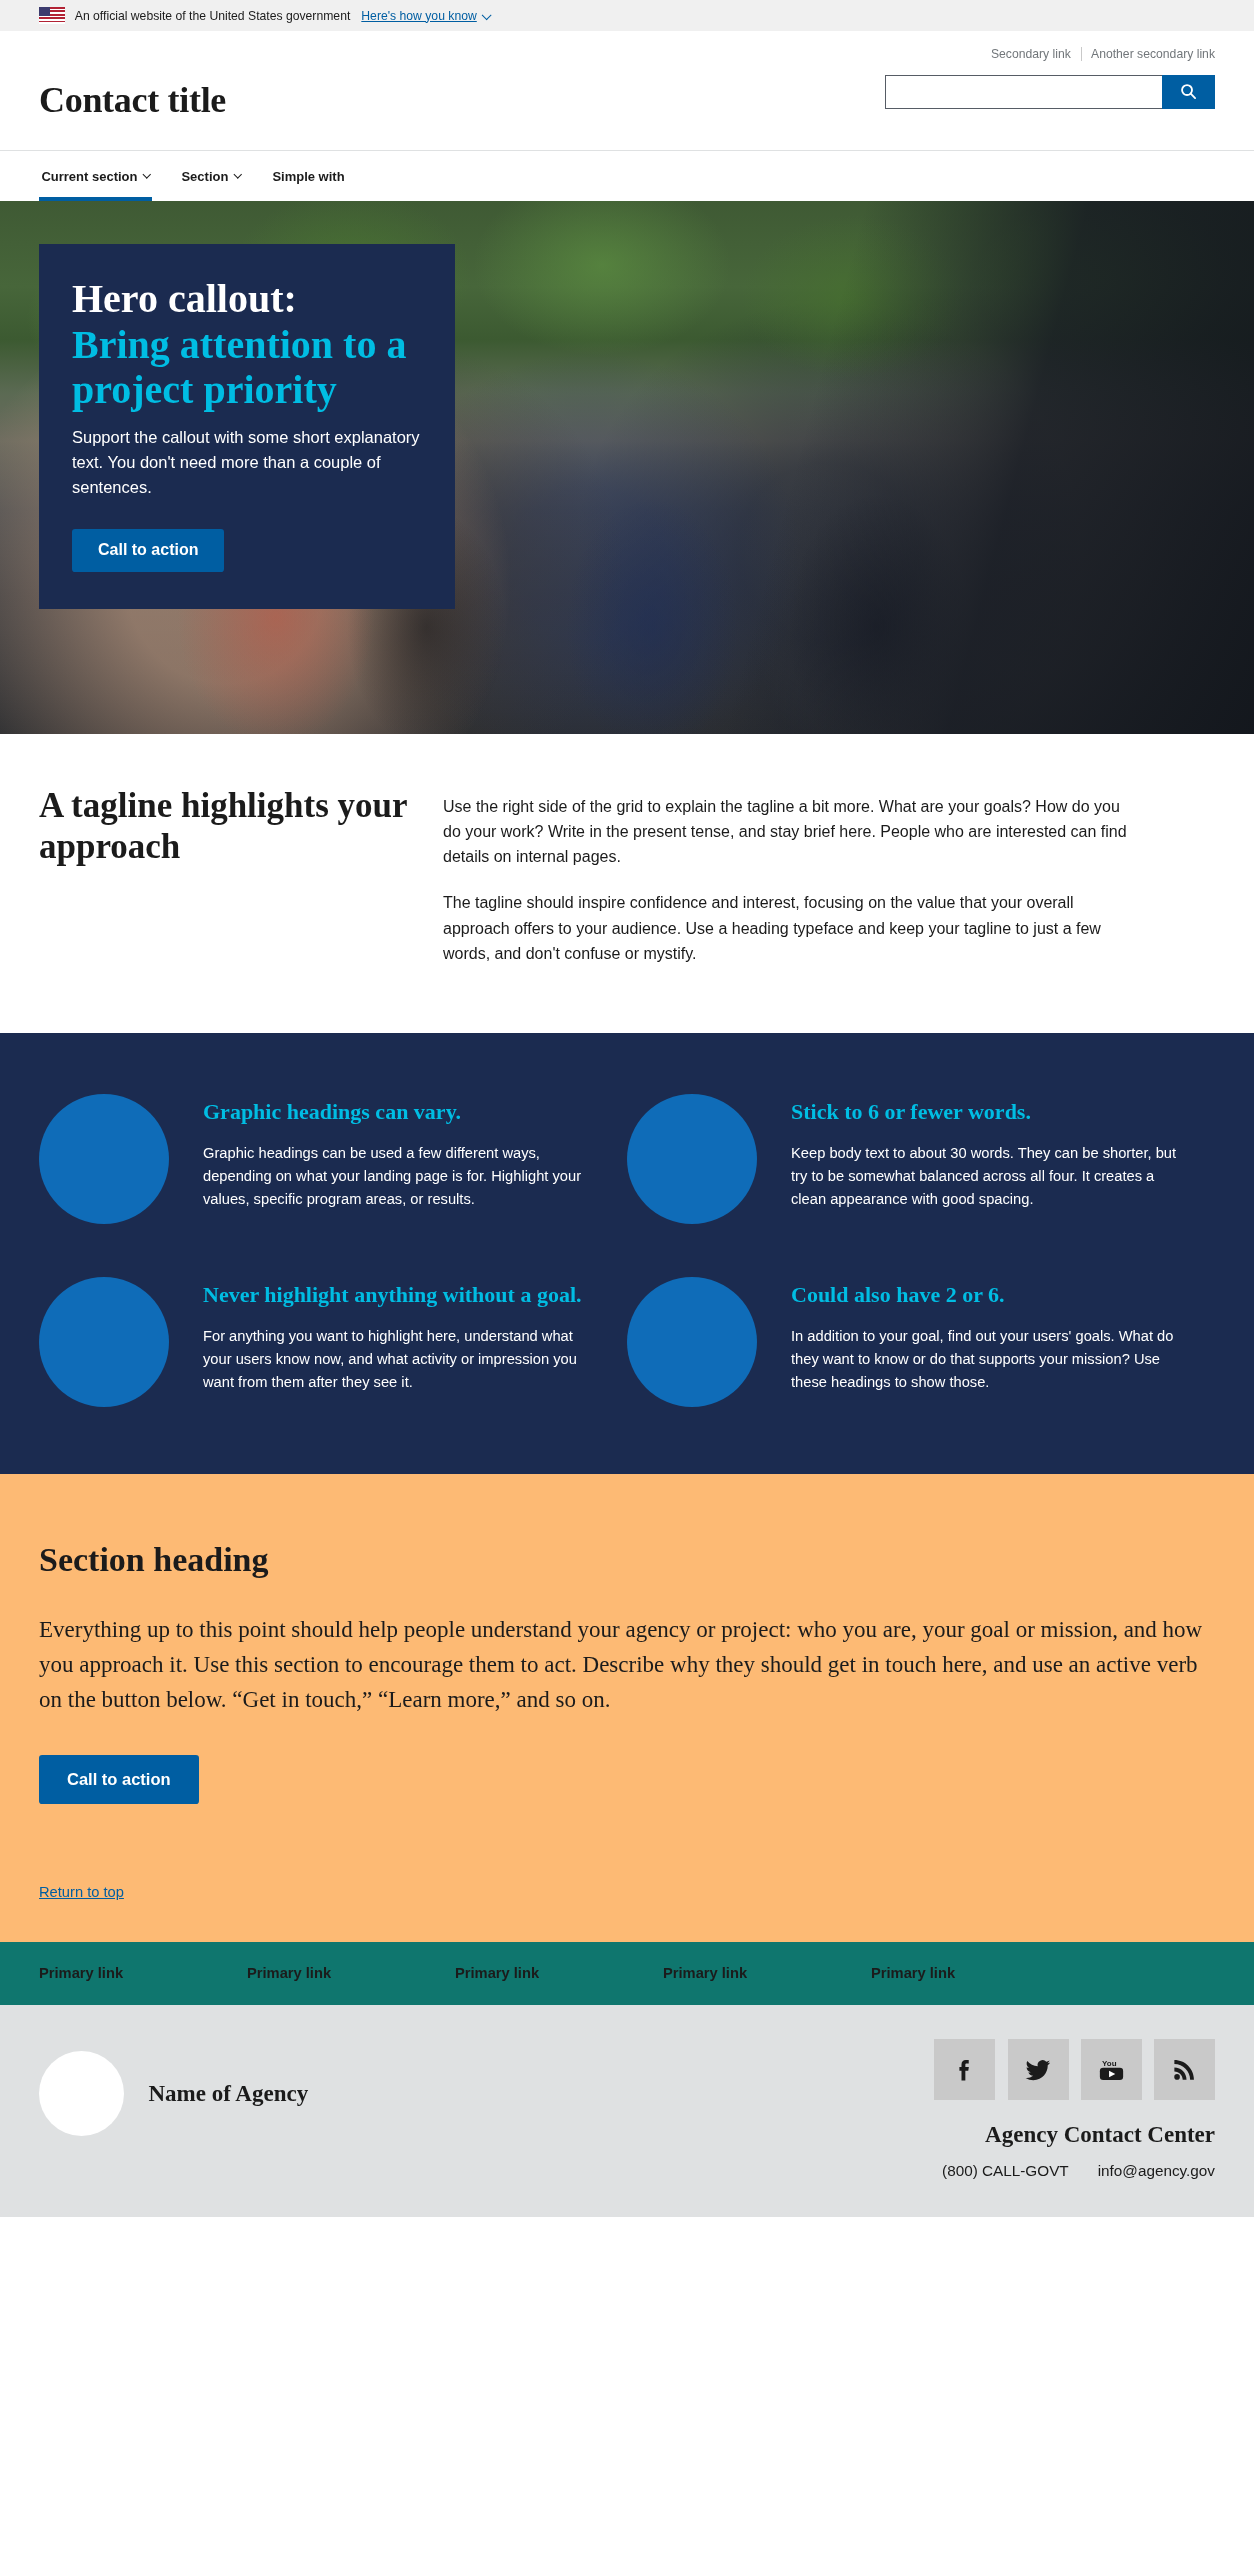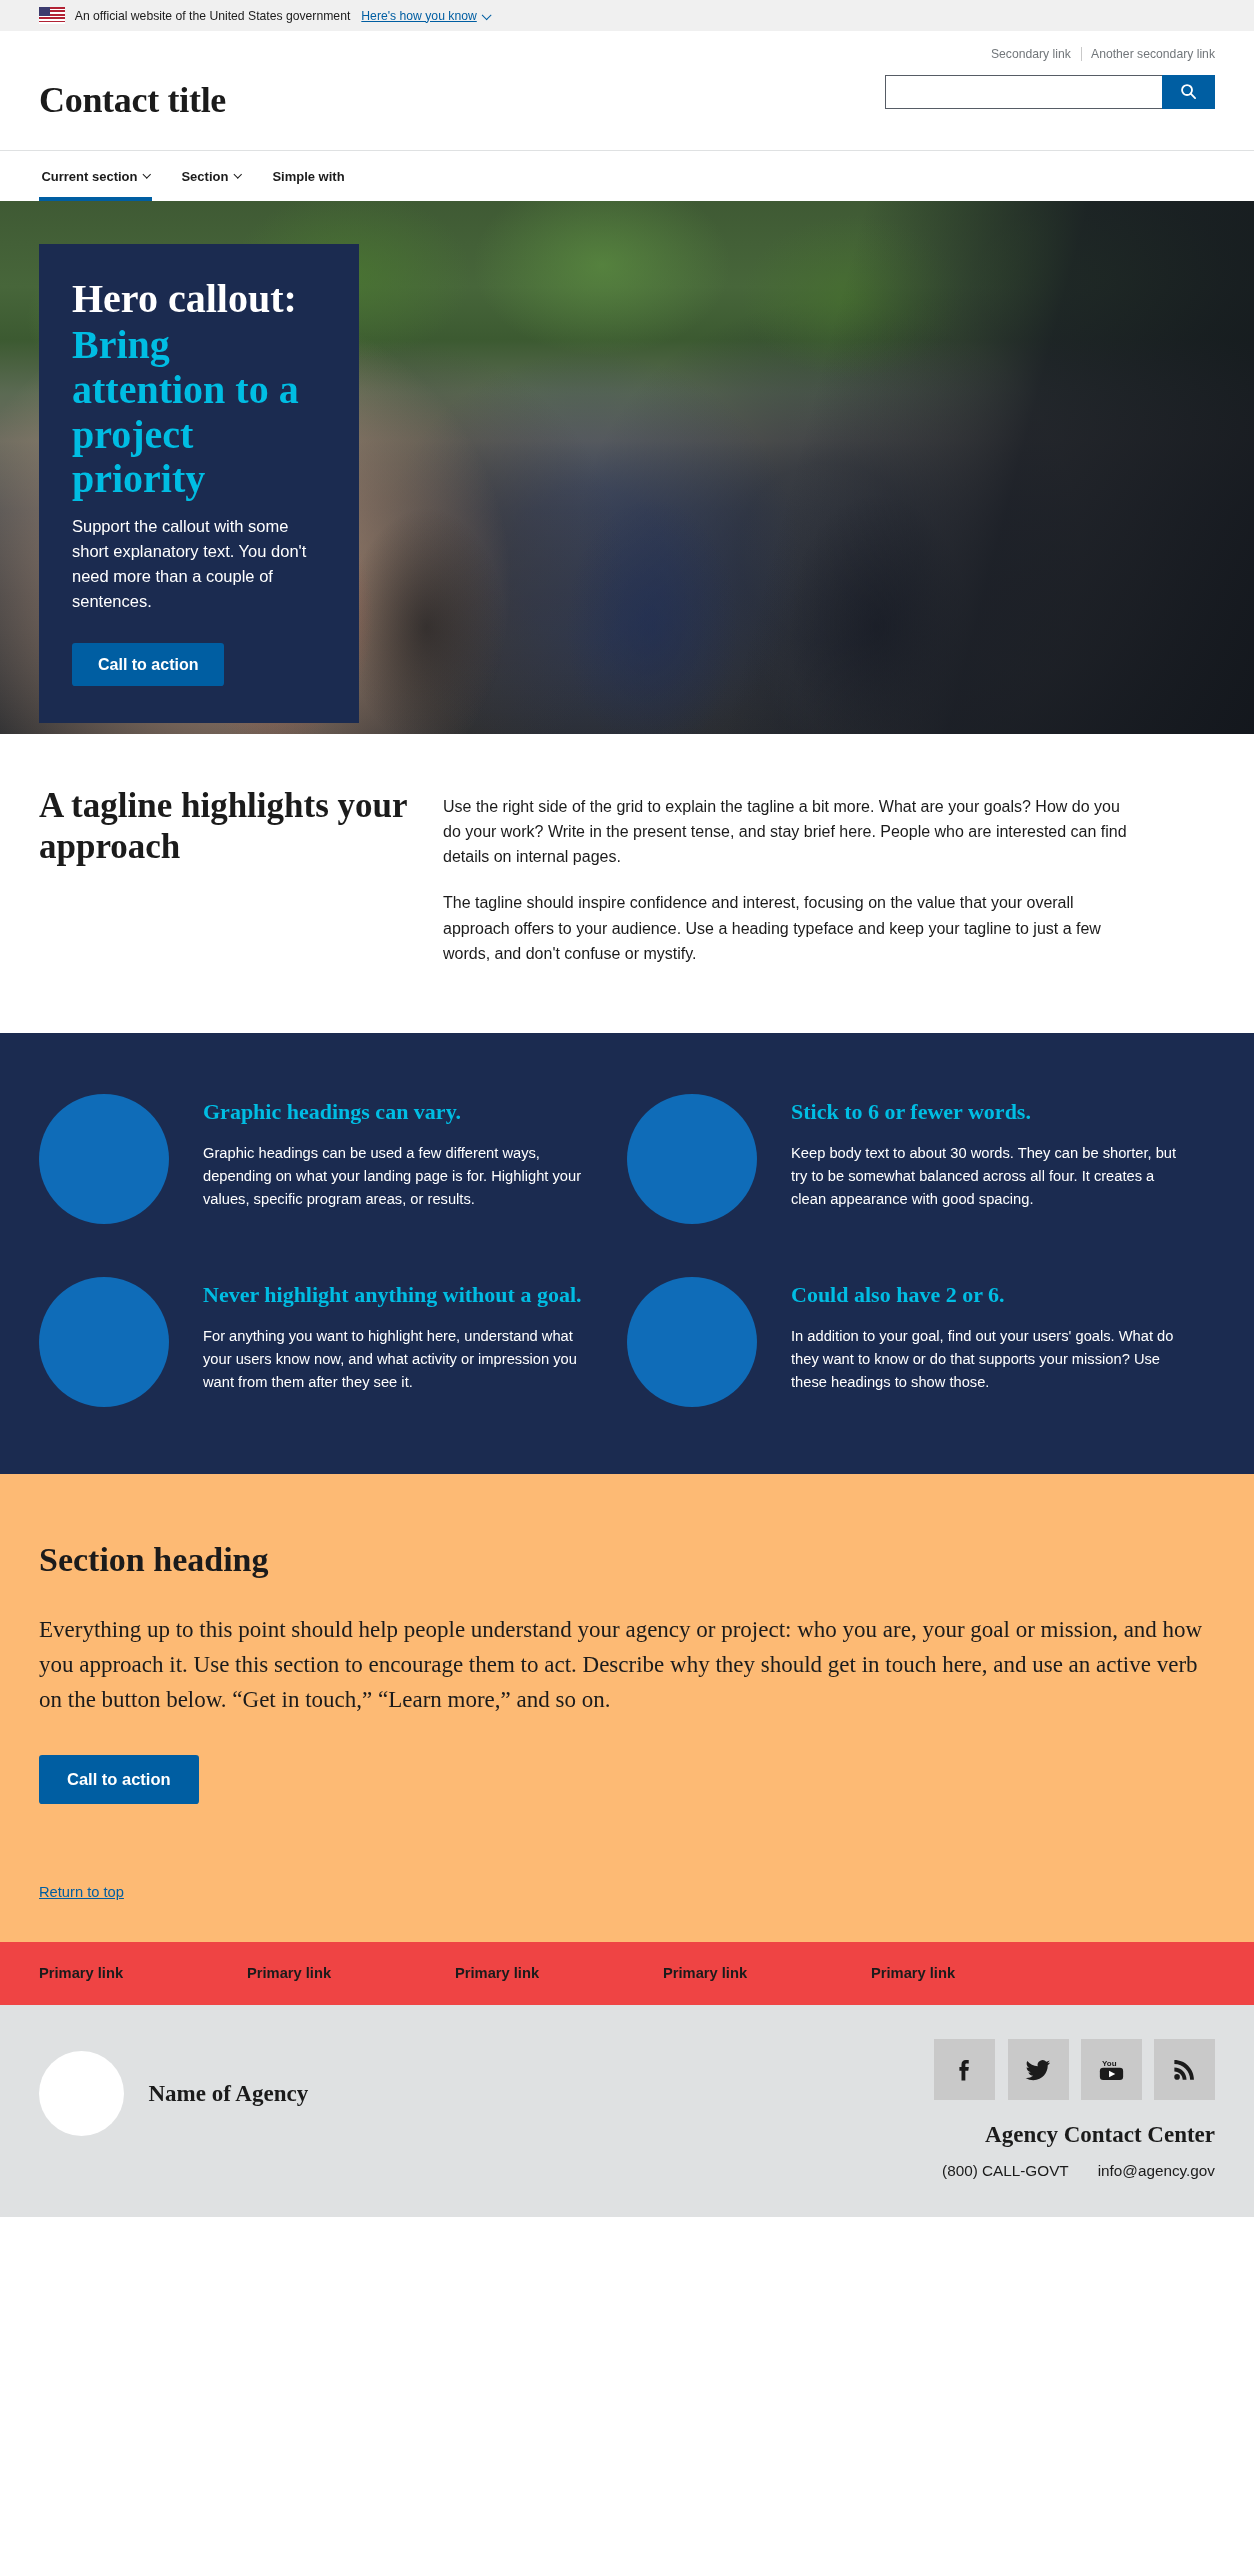--- a/index.html
+++ b/index.html
@@ -208,21 +208,21 @@
     background:
       linear-gradient(105deg, rgba(25,30,38,0.0) 62%, rgba(22,26,34,0.85) 78%, rgba(18,22,28,0.95) 100%),
       radial-gradient(ellipse 159px 208px at 22% 78%, rgba(200,78,60,0.45), transparent 62%),
       radial-gradient(ellipse 122px 184px at 34% 80%, rgba(20,20,22,0.55), transparent 65%),
       radial-gradient(ellipse 135px 202px at 52% 80%, rgba(28,44,86,0.5), transparent 64%),
       radial-gradient(ellipse 141px 208px at 70% 80%, rgba(20,24,36,0.6), transparent 64%);
   }
   .hero-callout {
     position: absolute;
     left: 39px; top: 43px;
-    width: 320px;
+    width: 416px;
     background: #1b2b50;
     padding: 33px 33px 37px 33px;
     z-index: 3;
   }
   .hero-title {
     font-family: "Liberation Serif", serif;
     font-weight: bold;
     font-size: 40px;
     line-height: 1.12;
     color: #ffffff;
@@ -355,21 +355,21 @@
   }
   .return-top a {
     font-size: 14.7px;
     color: #005ea2;
     text-decoration: underline;
     cursor: pointer;
   }
 
   
   .footer-primary {
-    background: #ef4444;
+    background: #0f766e;
     padding: 23px 39px 24.5px 39px;
     display: flex;
     align-items: center;
   }
   .footer-primary-link {
     font-size: 14.7px;
     font-weight: bold;
     color: #1b1b1b;
     text-decoration: none;
     cursor: pointer;

